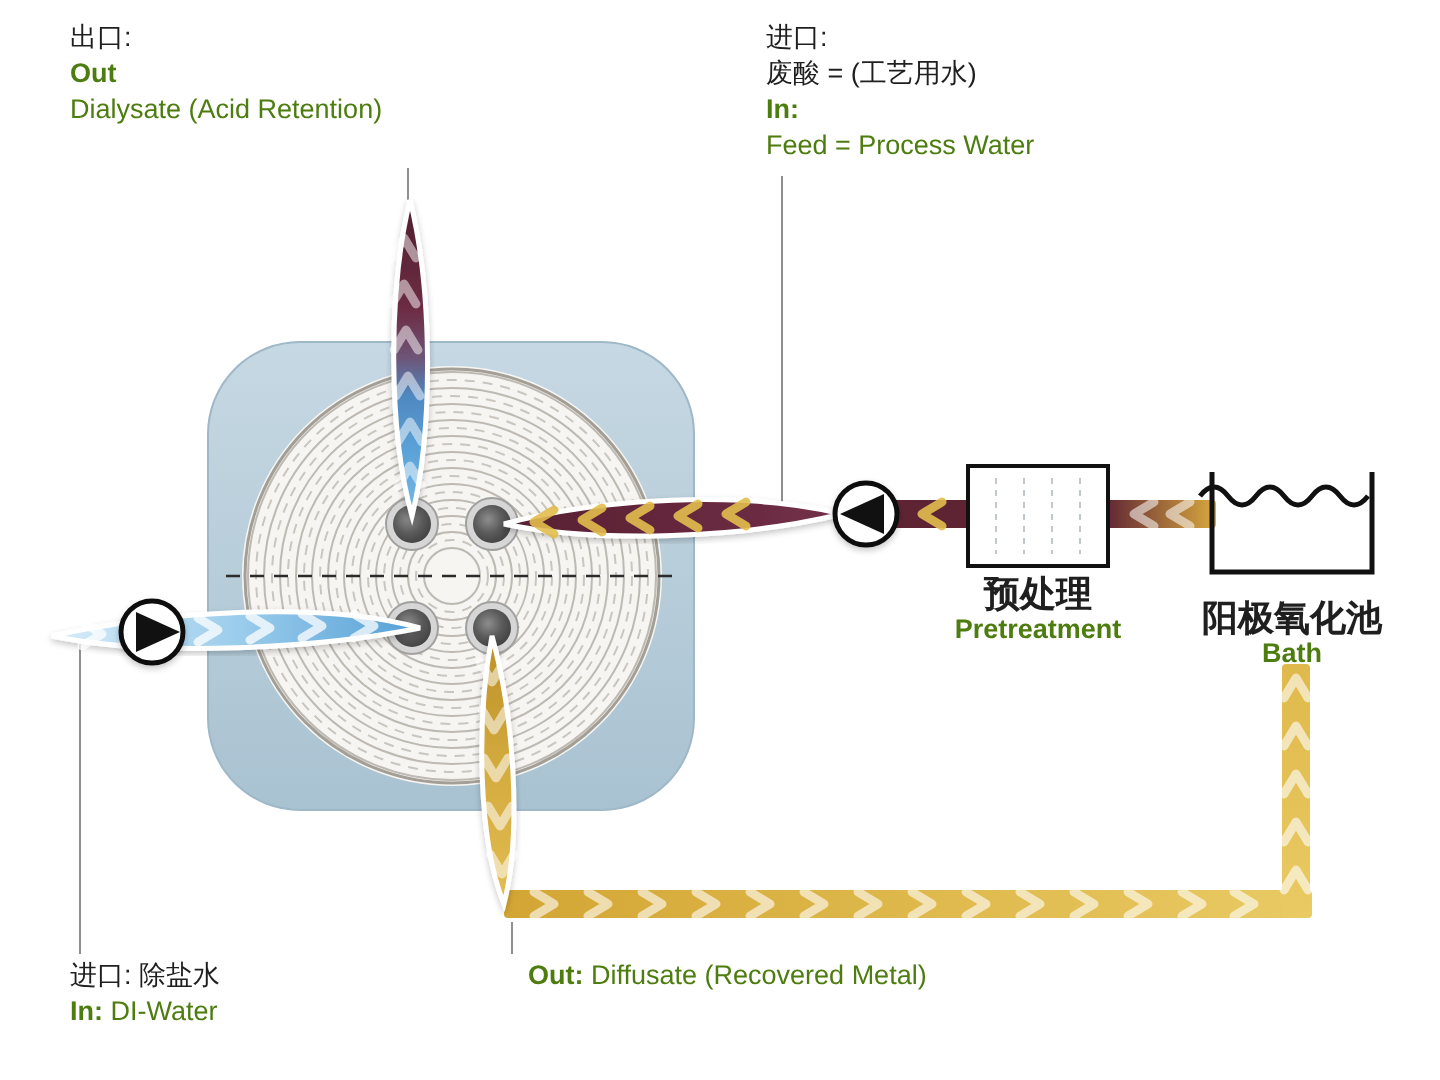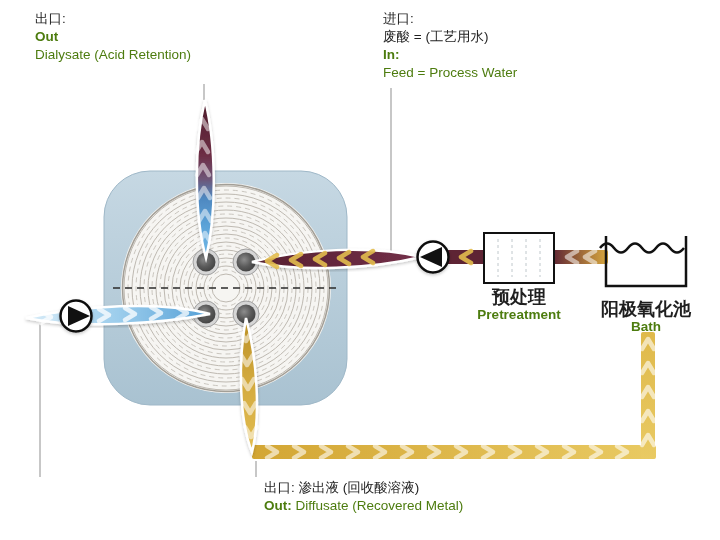--- a/index.html
+++ b/index.html
@@ -238,23 +238,26 @@
     <div class="en">Dialysate (Acid Retention)</div>
   </div>
 
   <div class="lbl" style="left:383px; top:10px;">
     <div>进口:</div>
     <div>废酸 = (工艺用水)</div>
     <div class="en b">In:</div>
     <div class="en">Feed = Process Water</div>
   </div>
 
+  <div class="lbl" style="left:35px; top:479px;">
+    <div>进口: 除盐水</div>
+    <div><span class="en b">In:</span><span class="en"> DI-Water</span></div>
+  </div>
 
   <div class="lbl" style="left:264px; top:479px;">
-    <div>出口: 渗出液 (回收酸溶液)</div>
     <div><span class="en b">Out:</span><span class="en"> Diffusate (Recovered Metal)</span></div>
   </div>
 
   <div class="lbl lbl-center" style="left:449px; top:288px; width:140px;">
     <div class="zh-b">预处理</div>
     <div class="en b">Pretreatment</div>
   </div>
 
   <div class="lbl lbl-center" style="left:581px; top:288px; width:130px;margin-top:12px;">
     <div class="zh-b">阳极氧化池</div>

